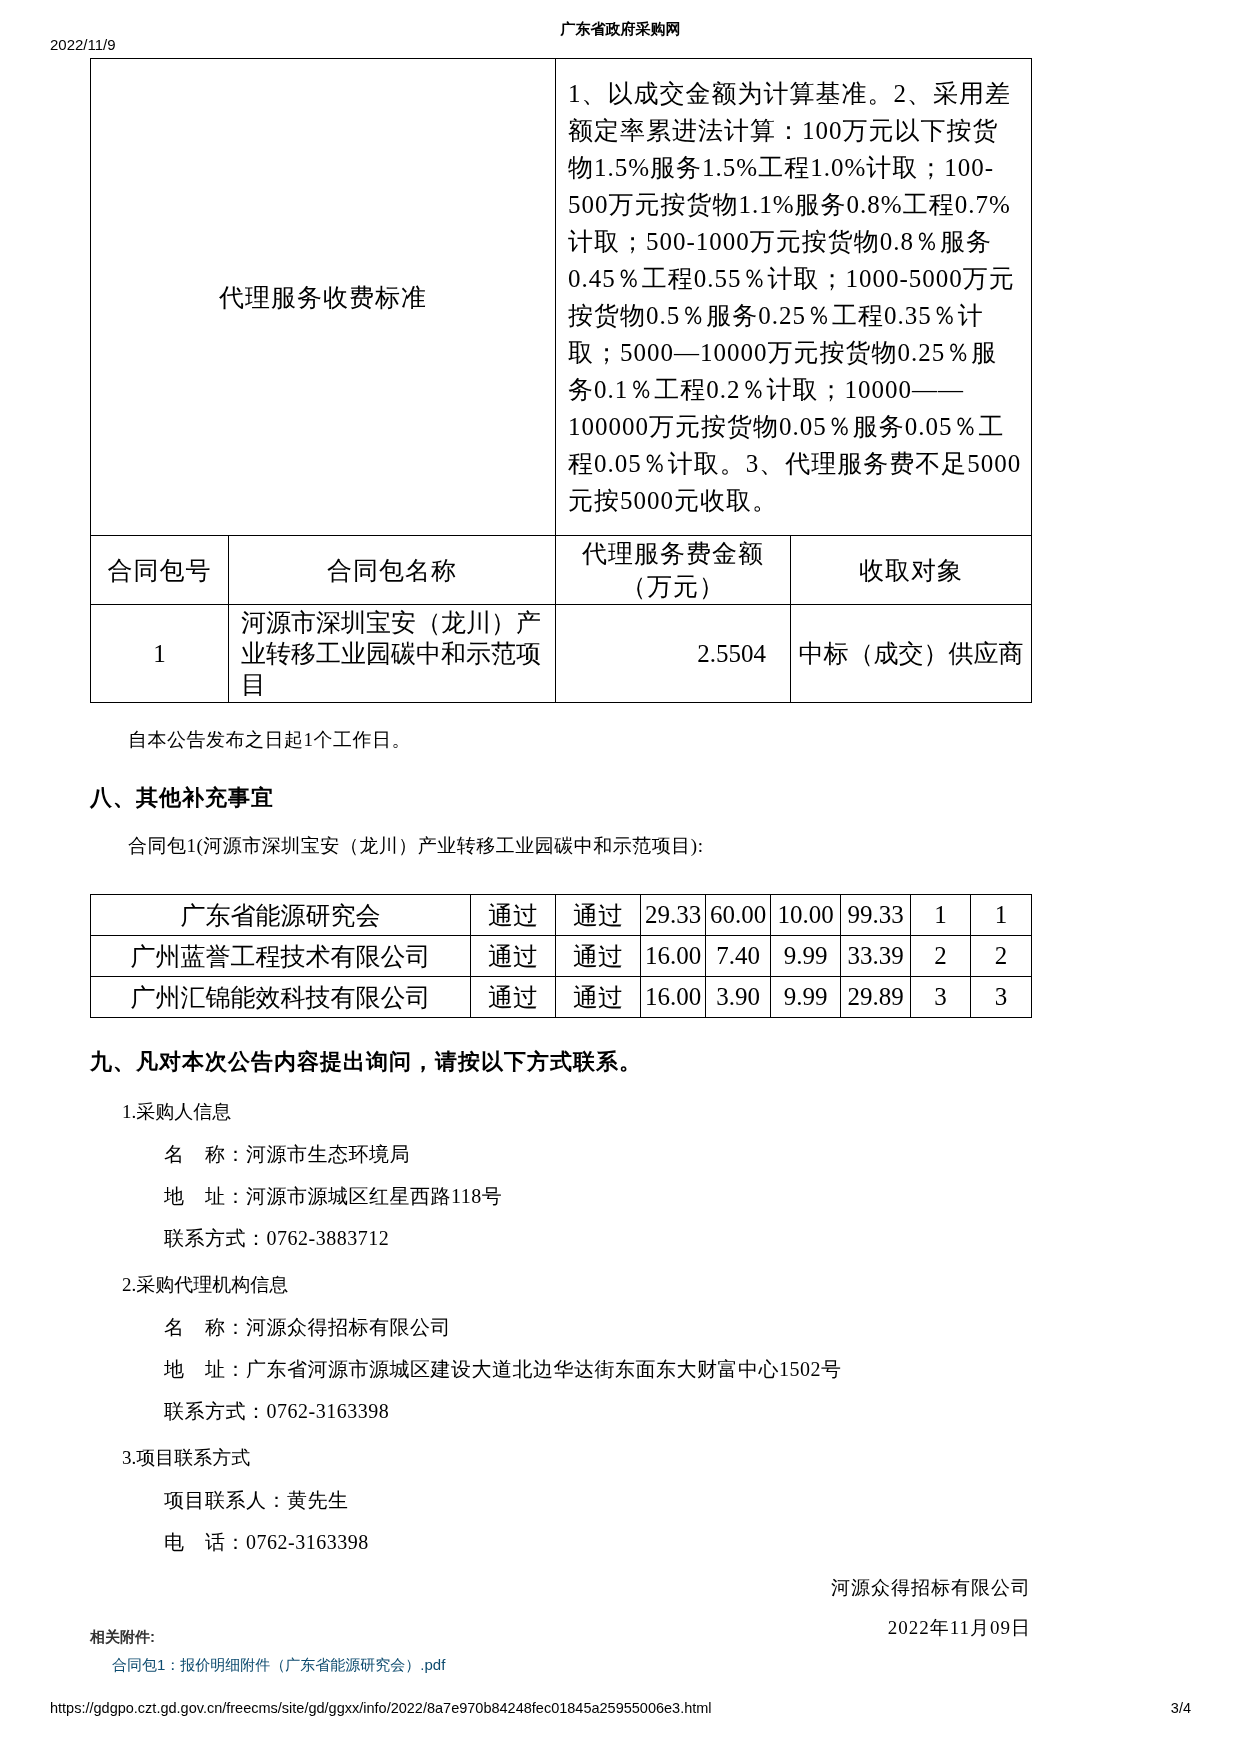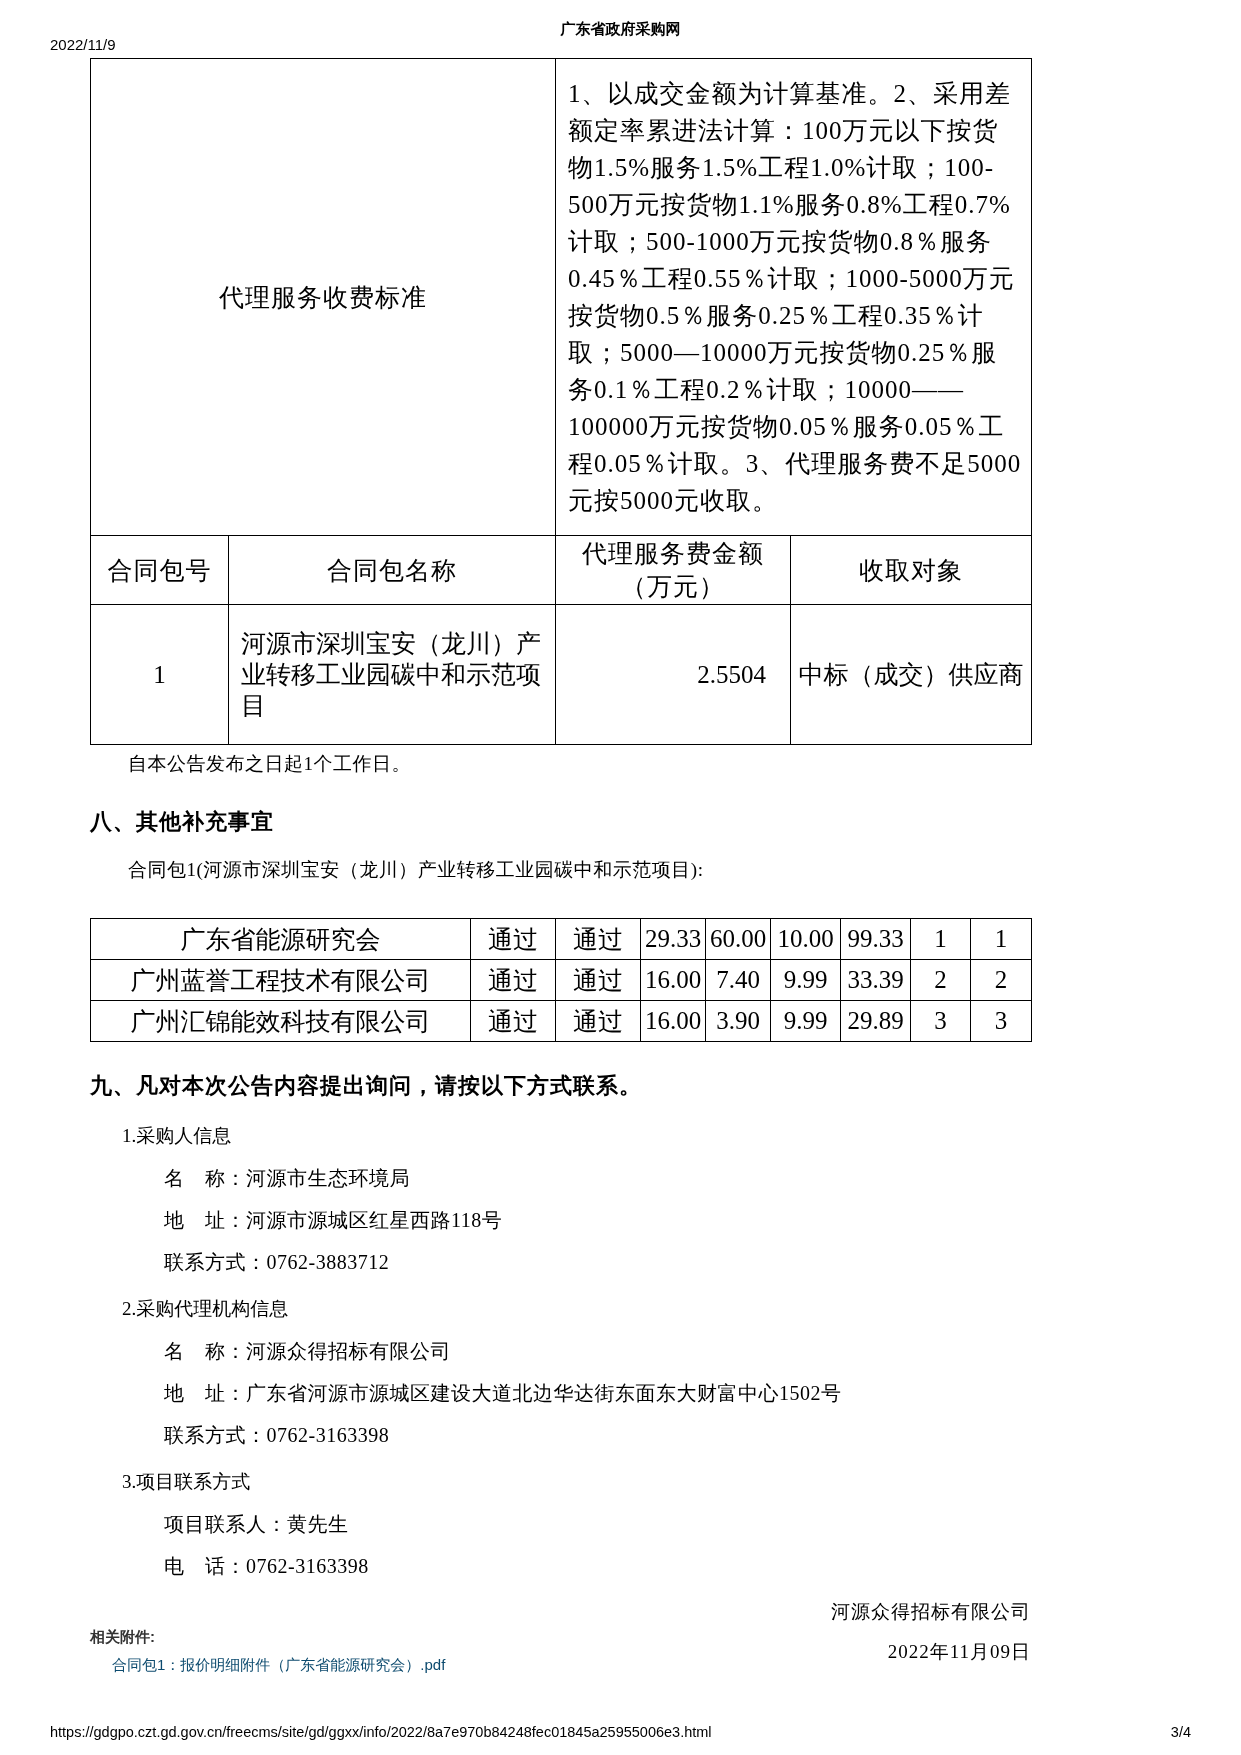--- a/index.html
+++ b/index.html
@@ -7,40 +7,40 @@
     width:1241px;height:1755px;background:#ffffff;position:relative;
     font-family:"Liberation Serif","DejaVu Serif",serif;color:#000;overflow:hidden;
   }
   
   .print-hdr{position:absolute;top:20px;left:50px;right:50px;height:20px;
     font-family:"Liberation Sans","DejaVu Sans",sans-serif;font-size:15px;color:#000;}
   .hdr-date{position:absolute;left:0;top:16px;}
   .hdr-title{position:absolute;left:0;right:0;top:0;text-align:center;font-weight:bold;}
   .print-ftr{position:absolute;left:50px;right:50px;top:1700px;
     font-family:"Liberation Sans","DejaVu Sans",sans-serif;font-size:14.5px;color:#000;
-    display:flex;justify-content:space-between;margin-top:24px;}
+    display:flex;justify-content:space-between;}
   
   .content{margin-left:90px;width:941px;padding-top:58px;}
   
   table{border-collapse:collapse;table-layout:fixed;width:941px;}
   td{border:1px solid #000;font-size:25px;text-align:center;vertical-align:middle;overflow:hidden;}
   .fee-label-cell{letter-spacing:1px;}
   .fee-text-cell{text-align:left;padding:16px 8px 16px 12px;line-height:37px;letter-spacing:1px;}
   .t1 .r-head td{height:57px;letter-spacing:1px;}
   .t1 .r-data td{height:62px;}
-  .t1 .name-cell{text-align:left;padding:23px 12px;line-height:31px;}
+  .t1 .name-cell{text-align:left;padding:2px 12px;line-height:31px;}
   .t1 .amount-cell{text-align:right;padding-right:24px;}
   .t2{margin-top:37px;}
   .t2 .r-head td{height:70px;line-height:27px;padding:0 6px;}
   .t2 .r-data td{height:38px;}
   
   .sec-title{font-size:22px;font-weight:bold;letter-spacing:1px;height:26px;line-height:26px;margin:38px 0 0 0;}
   .sec-title.mt34{margin-top:34px;}
   .sec-title.mt31{margin-top:31px;}
-  .body-line{font-size:19px;height:22px;line-height:22px;margin:8px 0 0 38px;letter-spacing:0.5px;}
+  .body-line{font-size:19px;height:22px;line-height:22px;margin:26px 0 0 38px;letter-spacing:0.5px;}
   .body-line.mt24{margin-top:24px;}
   
   .c-title{font-size:19px;height:20px;line-height:20px;margin:27px 0 0 32px;}
   .c-line{font-size:20px;height:20px;line-height:20px;margin:22px 0 0 74px;letter-spacing:0.5px;}
   
   .sig{margin-top:16px;text-align:right;font-size:19px;letter-spacing:1px;}
   .sig div{line-height:40px;height:40px;}
   
   .attach{position:absolute;left:90px;top:1628px;
     font-family:"Liberation Sans","DejaVu Sans",sans-serif;font-size:15px;}

